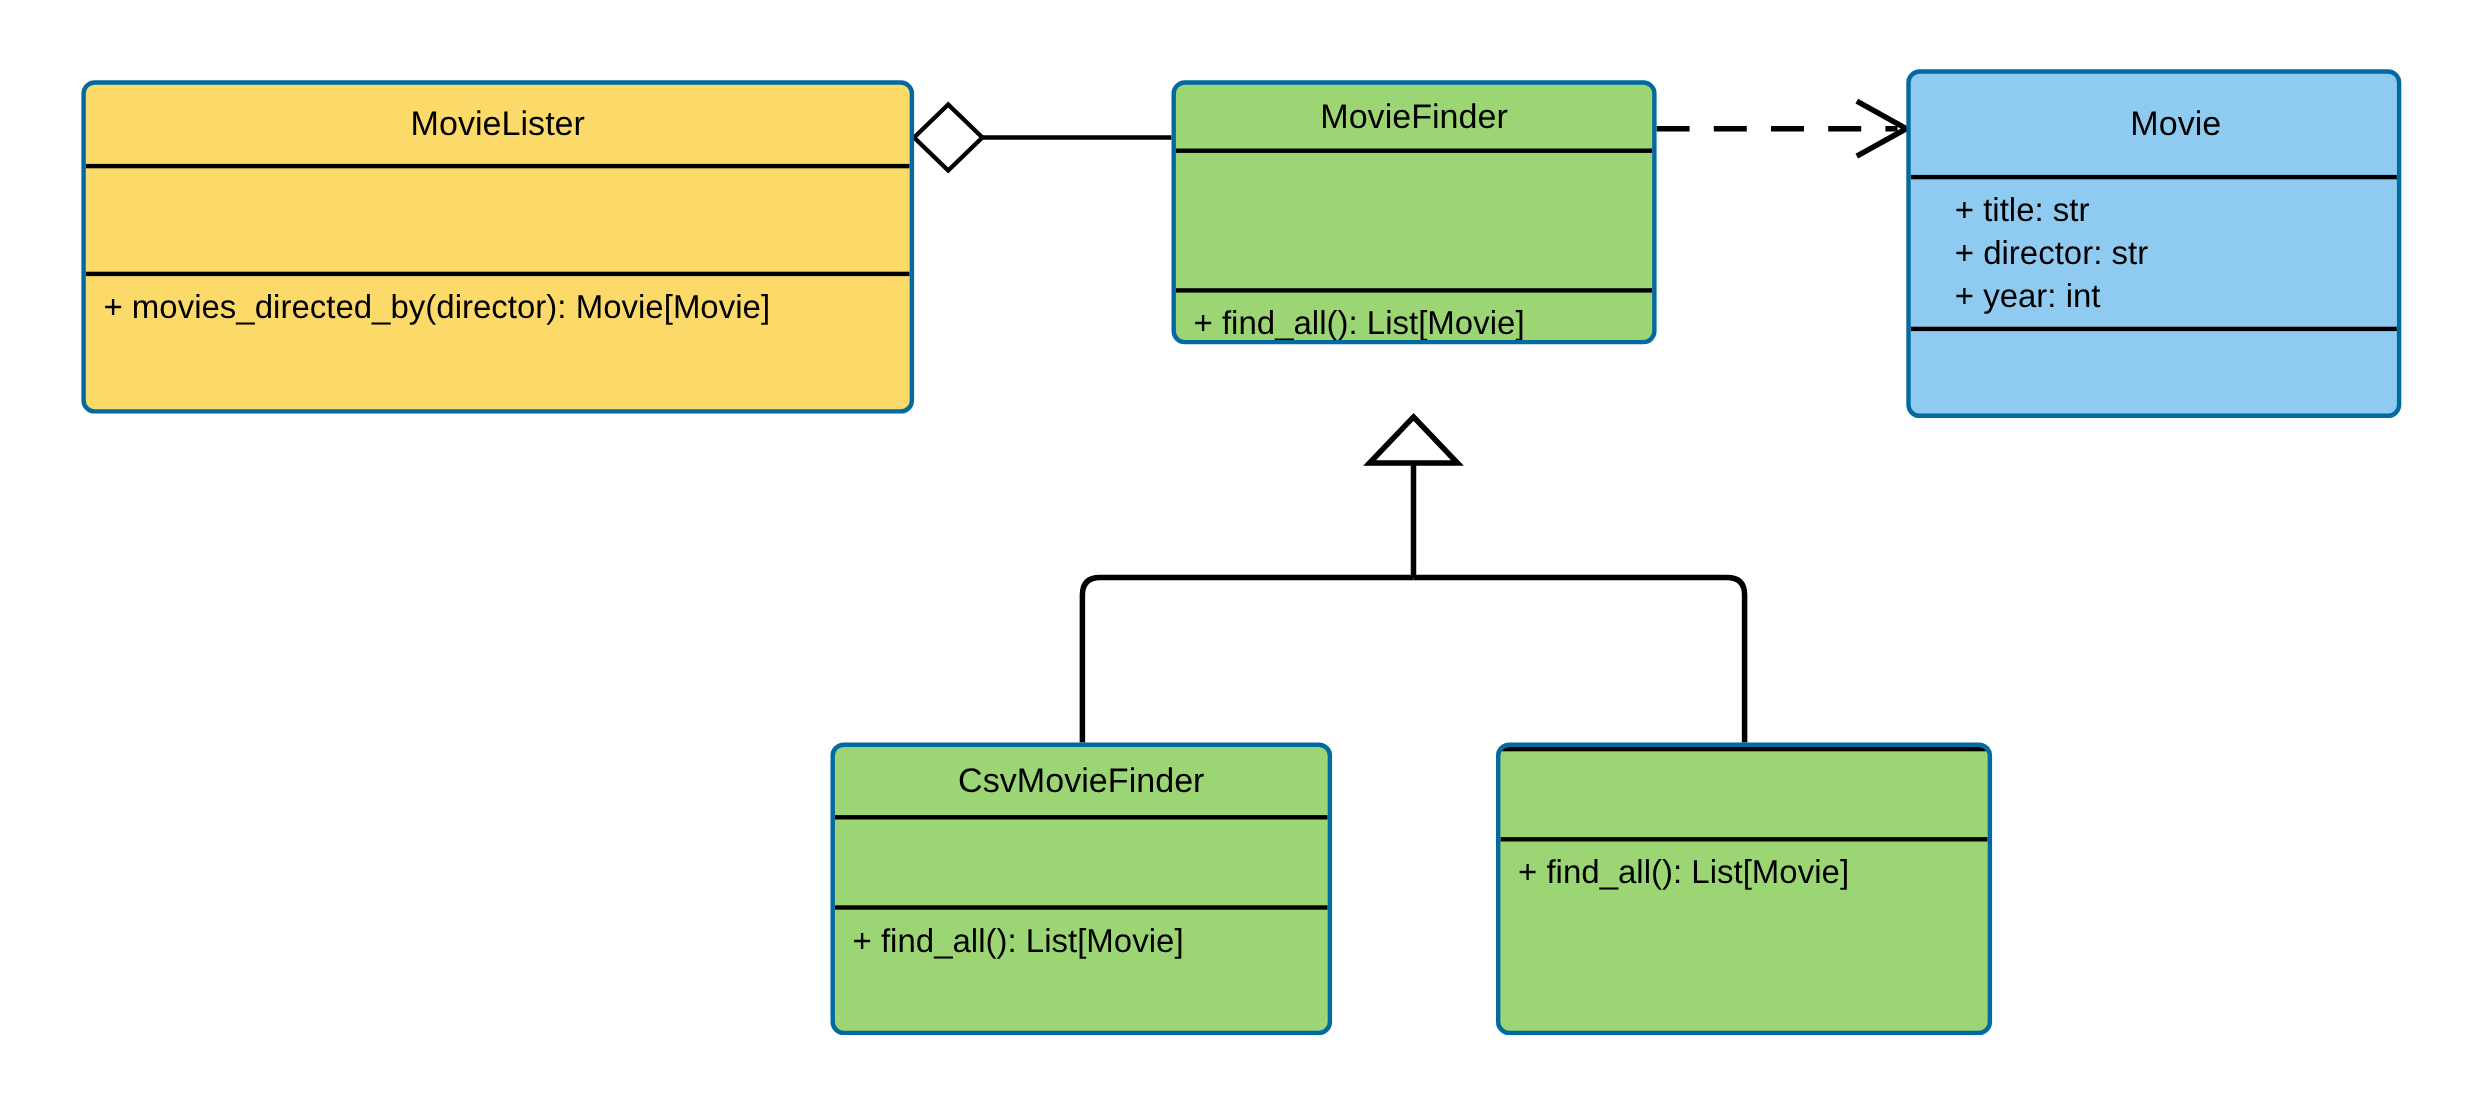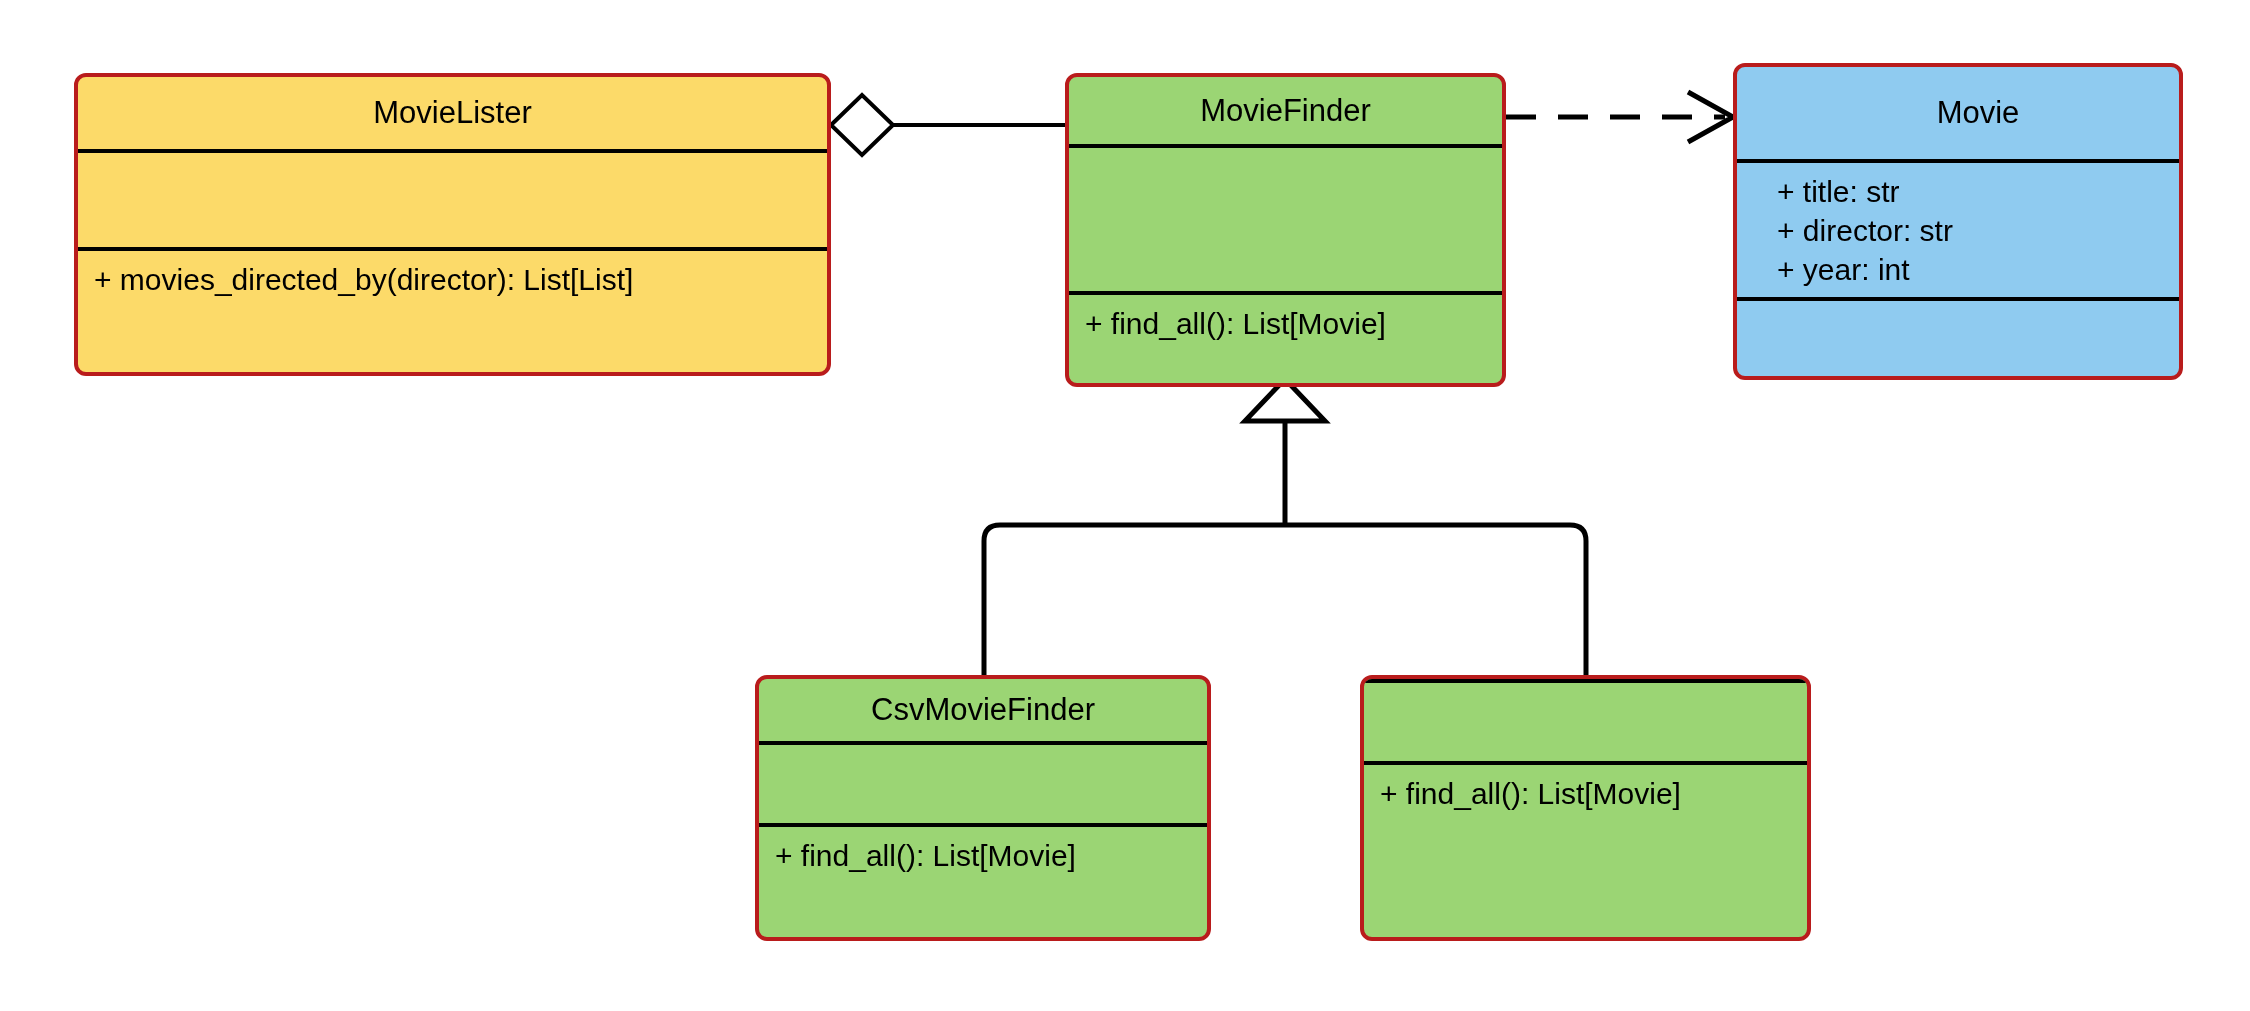--- a/index.html
+++ b/index.html
@@ -23,21 +23,21 @@
     position: absolute;
     left: 0;
     top: 0;
     width: 2250px;
     height: 1011px;
     pointer-events: none;
   }
   .uml-class {
     position: absolute;
     box-sizing: border-box;
-    border: 4px solid #b91c1c;
+    border: 4px solid #0369a1;
     border-radius: 12px;
     overflow: hidden;
     display: flex;
     flex-direction: column;
     z-index: 5;
   }
   .uml-compartment {
     box-sizing: border-box;
     overflow: hidden;
   }
@@ -61,21 +61,21 @@
     font-size: 30px;
     color: #000000;
     line-height: 1.30;
     white-space: nowrap;
   }
   .empty-compartment {
     
   }
   
   #box-movielister      { left: 74px;   top: 73px;  width: 757px; height: 303px; background: #fcda69; }
-  #box-moviefinder      { left: 1065px; top: 73px;  width: 441px; height: 314px; background: #9bd574; }
+  #box-moviefinder      { left: 1065px; top: 73px;  width: 441px; height: 240px; background: #9bd574; }
   #box-movie            { left: 1733px; top: 63px;  width: 450px; height: 317px; background: #8fcbf0; }
   #box-csvmoviefinder   { left: 755px;  top: 675px; width: 456px; height: 266px; background: #9bd574; }
   #box-sqlitemoviefinder{ left: 1360px; top: 675px; width: 451px; height: 266px; background: #9bd574; }
 
   #box-movielister .c-name  { height: 72px; }
   #box-movielister .c-attrs { height: 98px; }
   #box-movielister .c-ops   { flex: 1 1 auto; }
 
   #box-moviefinder .c-name  { height: 67px; }
   #box-moviefinder .c-attrs { height: 147px; }
@@ -118,21 +118,21 @@
       <path d="M 1285 525 L 1570 525 Q 1586 525 1586 541 L 1586 675" fill="none" stroke="#000000" stroke-width="5" stroke-linecap="butt" stroke-linejoin="round"></path>
 
       <polygon points="1285,379 1325,421 1245,421" fill="#ffffff" stroke="#000000" stroke-width="5" stroke-linejoin="miter"></polygon>
     </g>
   </svg>
 
   <div class="uml-class" id="box-movielister">
     <div class="uml-compartment c-name cls-name">MovieLister</div>
     <div class="uml-compartment c-attrs divided empty-compartment"></div>
     <div class="uml-compartment c-ops divided member-list">
-      <div class="member">+ movies_directed_by(director): List[List]</div>
+      <div class="member">+ movies_directed_by(director): Movie[Movie]</div>
     </div>
   </div>
 
   <div class="uml-class" id="box-moviefinder">
     <div class="uml-compartment c-name cls-name">MovieFinder</div>
     <div class="uml-compartment c-attrs divided empty-compartment"></div>
     <div class="uml-compartment c-ops divided member-list">
       <div class="member">+ find_all(): List[Movie]</div>
     </div>
   </div>

